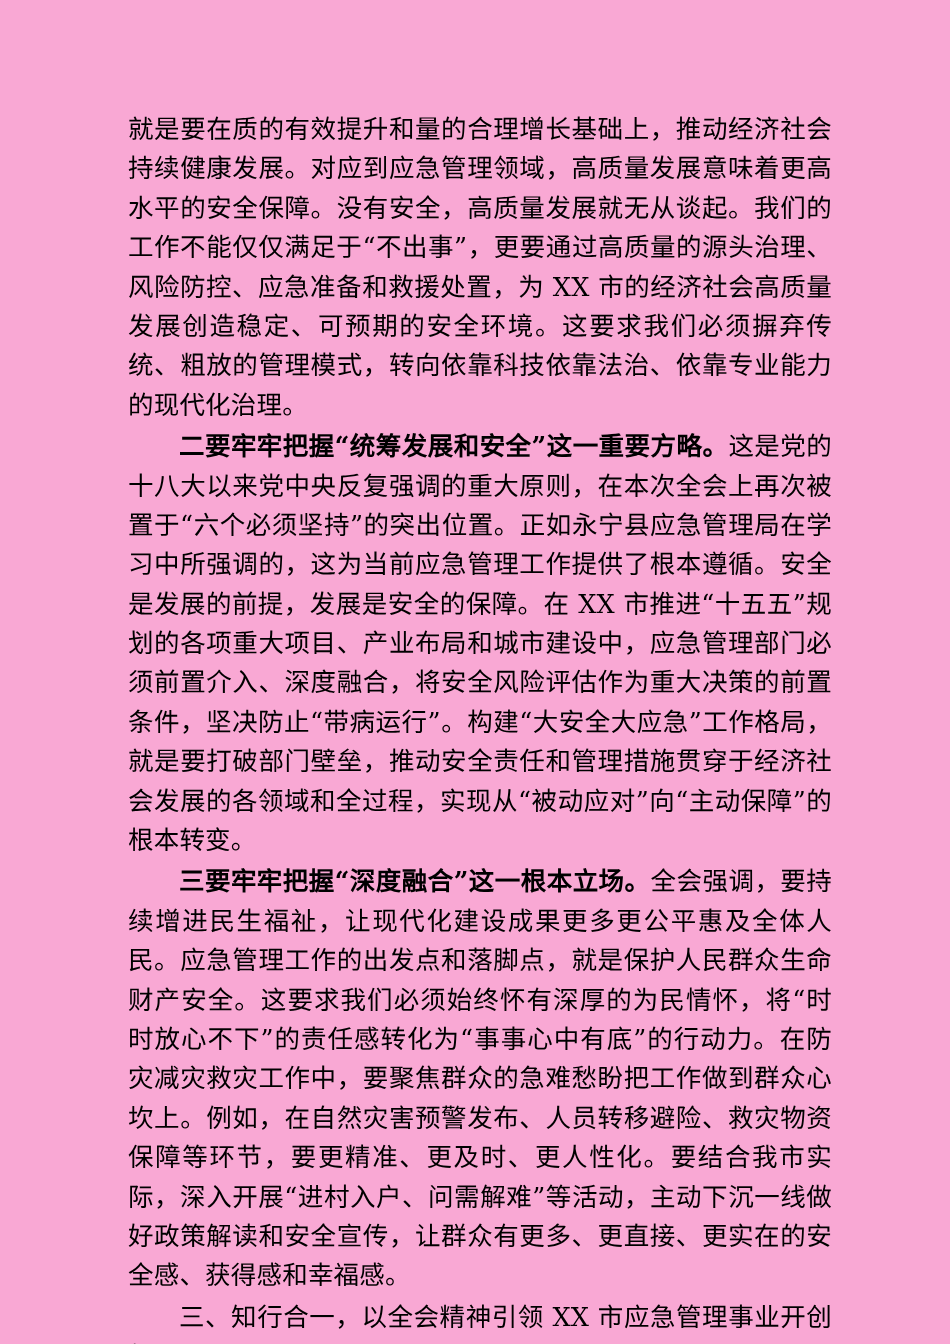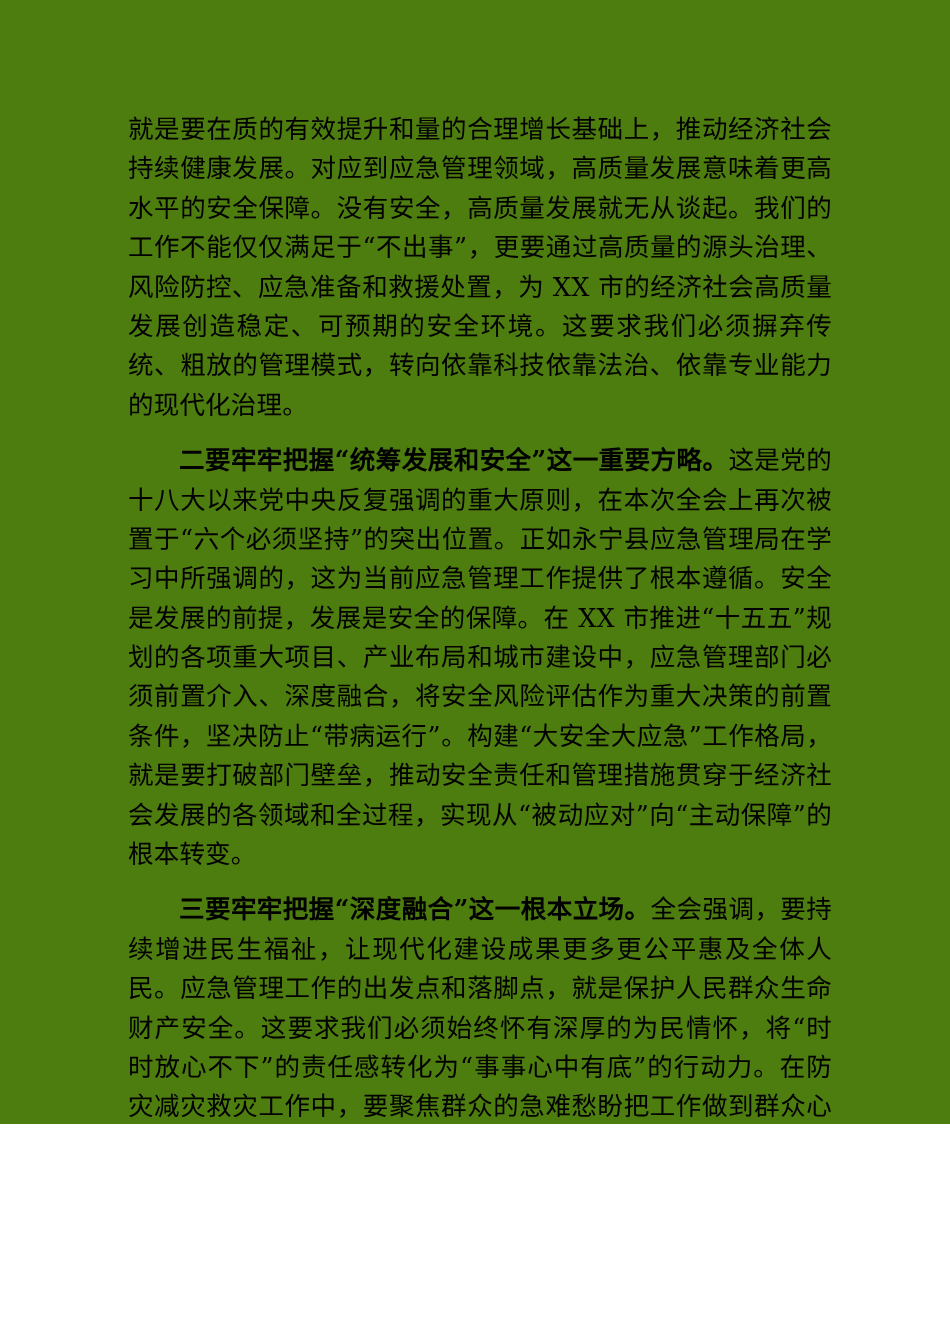--- a/index.html
+++ b/index.html
@@ -3,22 +3,22 @@
 <meta charset="utf-8">
 <title>Document</title>
 <style>
   html, body {
     margin: 0;
     padding: 0;
     background: #ffffff;
   }
   .page {
     width: 950px;
-    height: 1124px;
-    background: #4d7c0f;
+    height: 1344px;
+    background: #f9a8d4;
     position: relative;
     box-sizing: border-box;
     padding: 110px 118px 60px 128px;
     font-family: "DejaVu Serif", "Liberation Serif", serif;
     color: #000000;
     overflow: hidden;
   }
   .doc-body {
     font-size: 25.5px;
     line-height: 1.545;
@@ -27,21 +27,21 @@
     letter-spacing: 0.2px;
   }
   .para {
     margin: 0 0 0 0;
     text-indent: 2em;
   }
   .para.noindent {
     text-indent: 0;
   }
   .para + .para {
-    margin-top: 16px;
+    margin-top: 2px;
   }
   .bold {
     font-weight: bold;
   }
 </style>
 </head>
 <body>
 
 <div class="page">
   <div class="doc-body">

